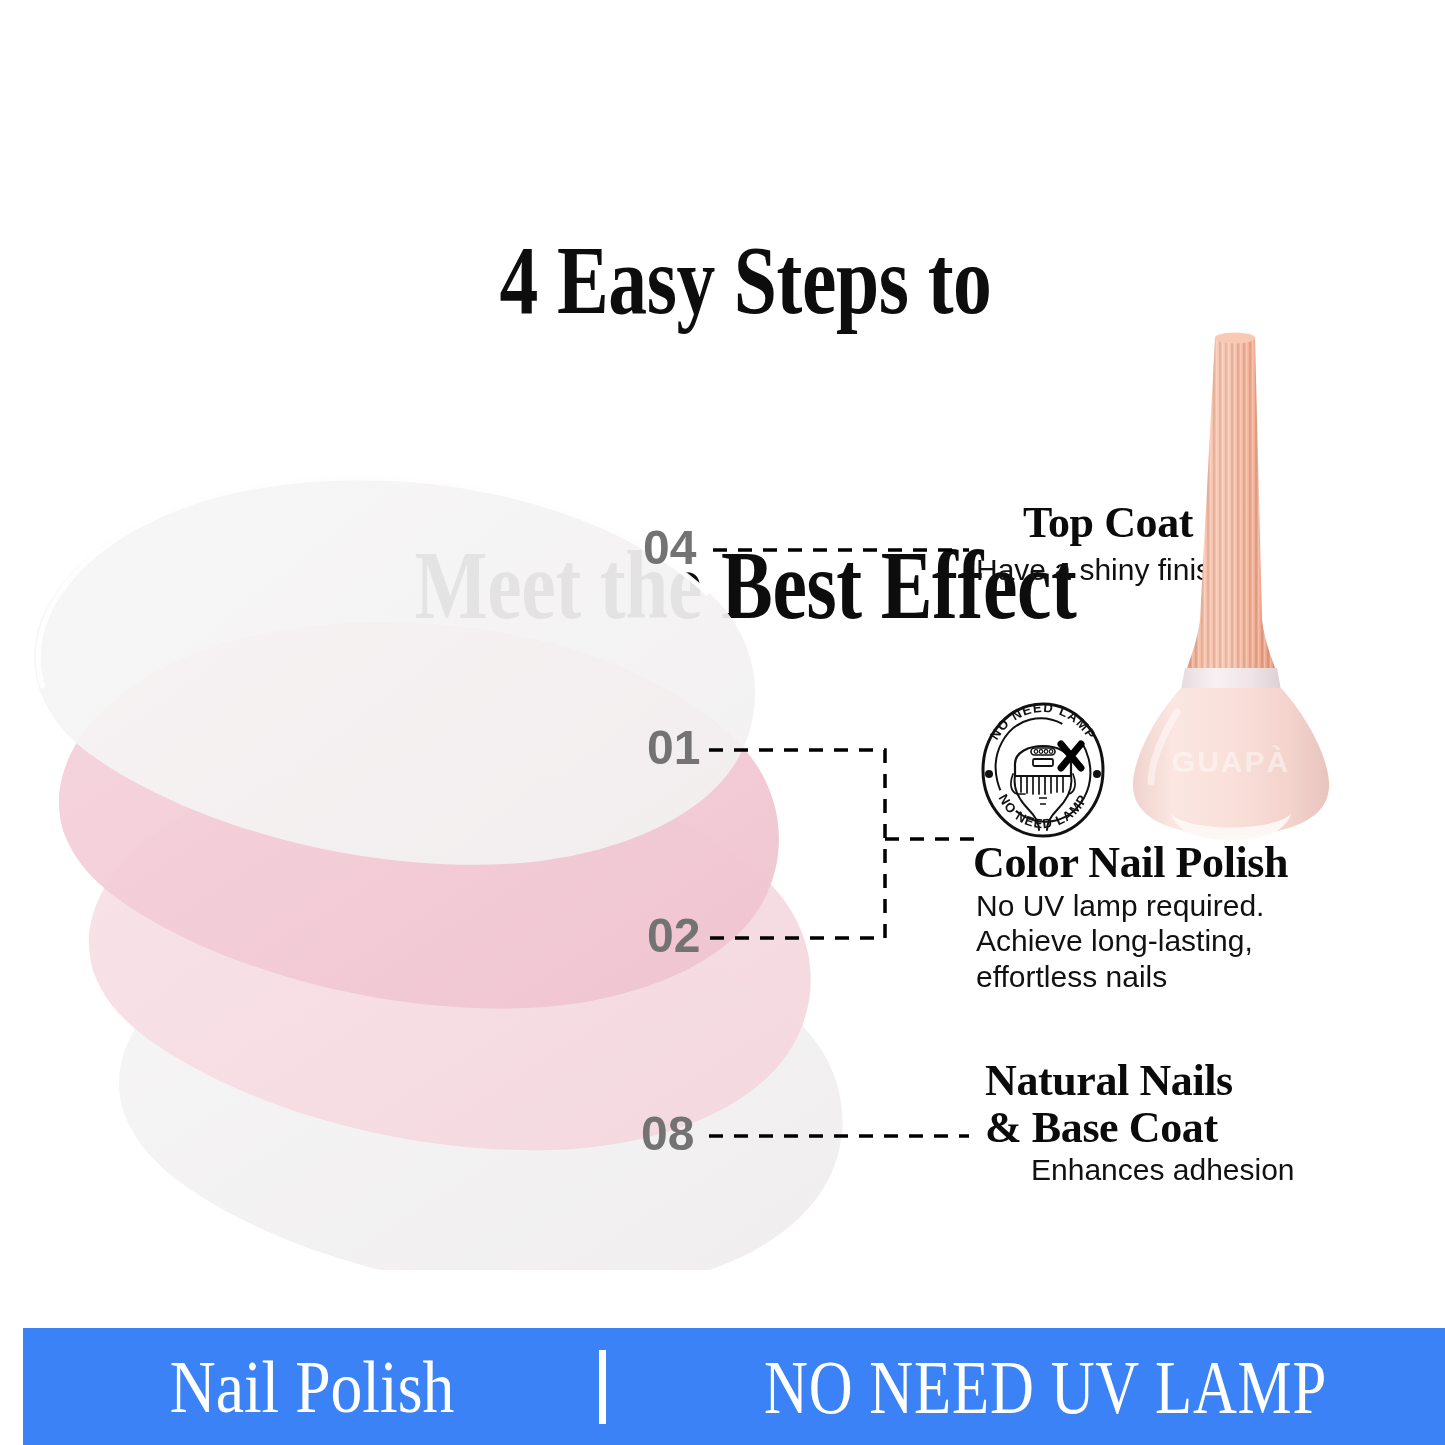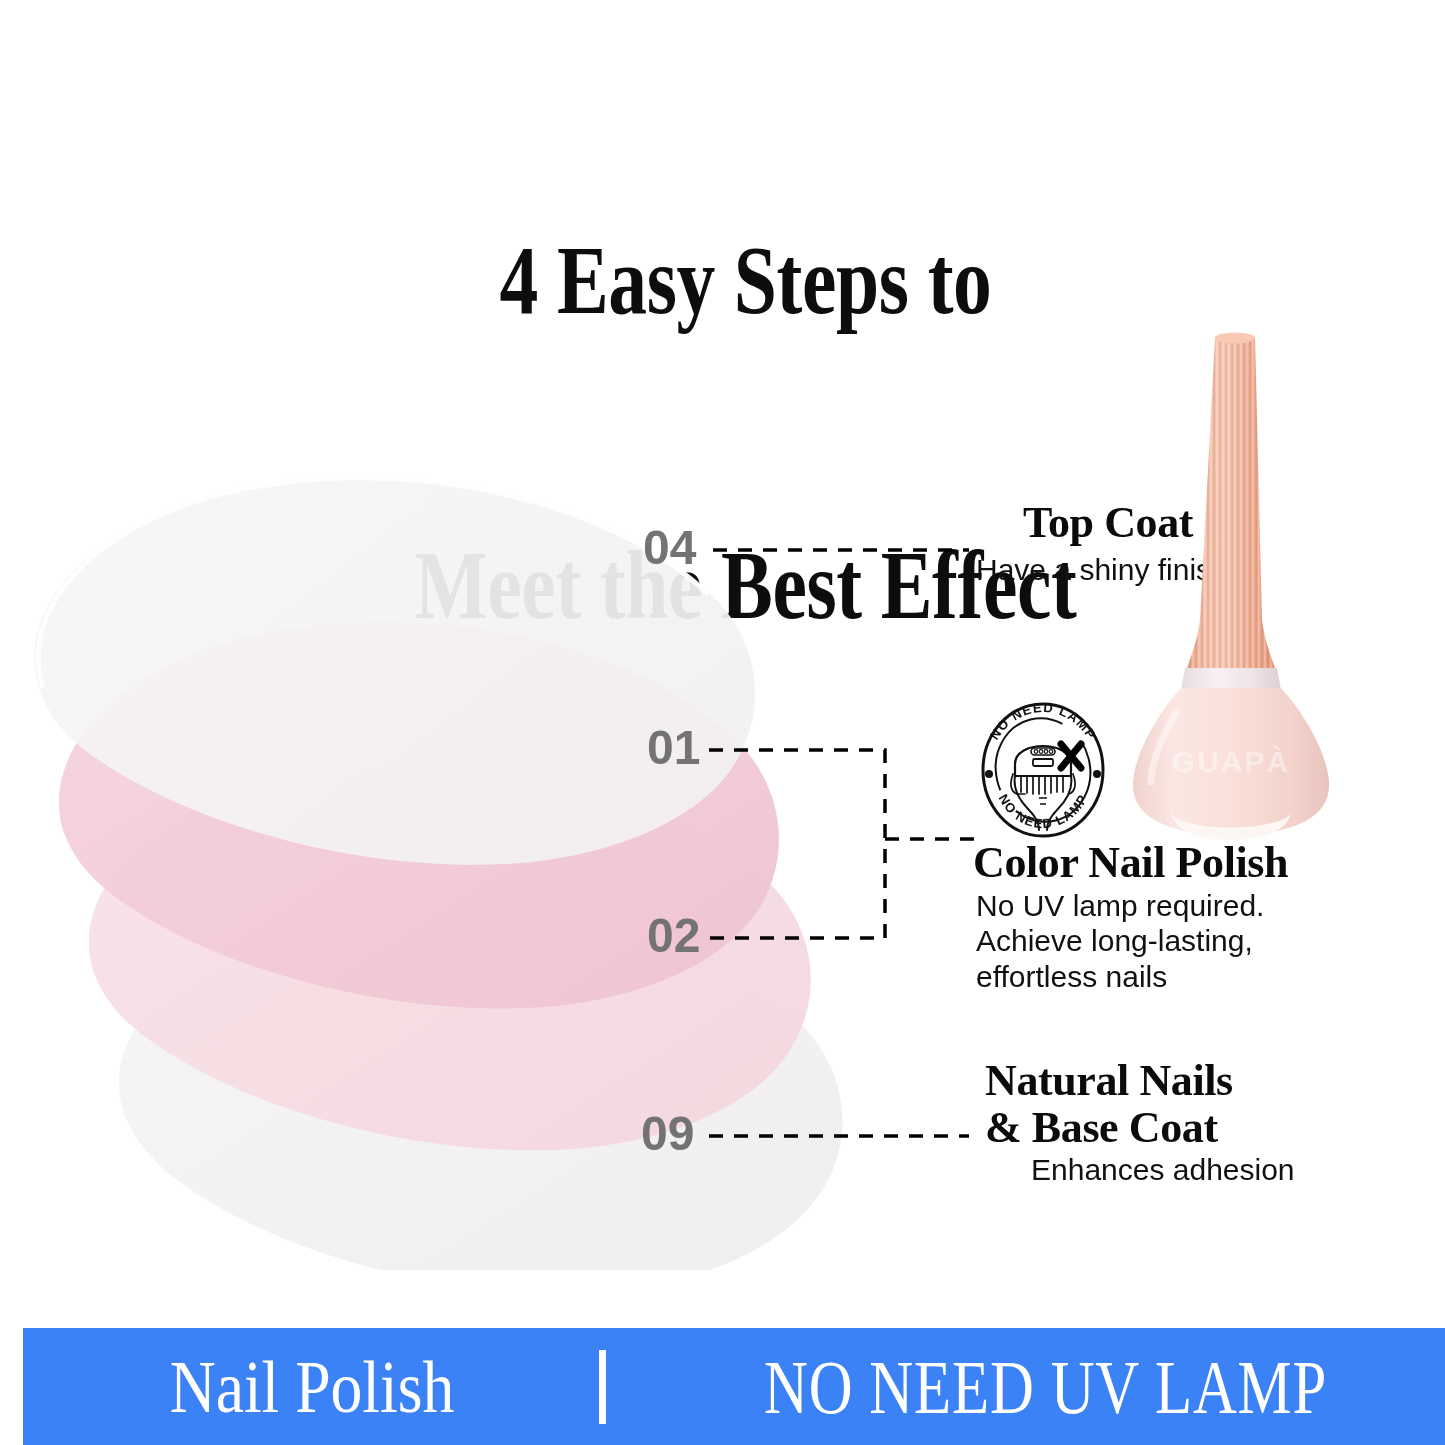--- a/index.html
+++ b/index.html
@@ -162,21 +162,21 @@
         <path d="M 46 700
                  C 32 614, 128 544, 258 532
                  C 430 518, 626 586, 718 700" fill="none" stroke="#ffffff" stroke-width="5" opacity="0.9" transform="translate(-24,-272) rotate(-8 400 740)"></path>
       </g>
     </svg>
   </div>
 
   <div class="step-num" style="left:620px; top:524px;">04</div>
   <div class="step-num" style="left:624px; top:724px;">01</div>
   <div class="step-num" style="left:624px; top:912px;text-align:right;">02</div>
-  <div class="step-num" style="left:618px; top:1110px;">09</div>
+  <div class="step-num" style="left:618px; top:1110px;">08</div>
 
   <svg class="connectors" viewBox="0 0 1445 1445" xmlns="http://www.w3.org/2000/svg">
 
     <line x1="690" y1="550" x2="946" y2="550" stroke="#000" stroke-width="3.5" stroke-dasharray="14 11"></line>
 
     <polyline points="686,750 862,750 862,938 686,938" fill="none" stroke="#000" stroke-width="3.5" stroke-dasharray="14 11"></polyline>
     <line x1="862" y1="839" x2="952" y2="839" stroke="#000" stroke-width="3.5" stroke-dasharray="14 11"></line>
 
     <line x1="686" y1="1136" x2="946" y2="1136" stroke="#000" stroke-width="3.5" stroke-dasharray="14 11"></line>
   </svg>

